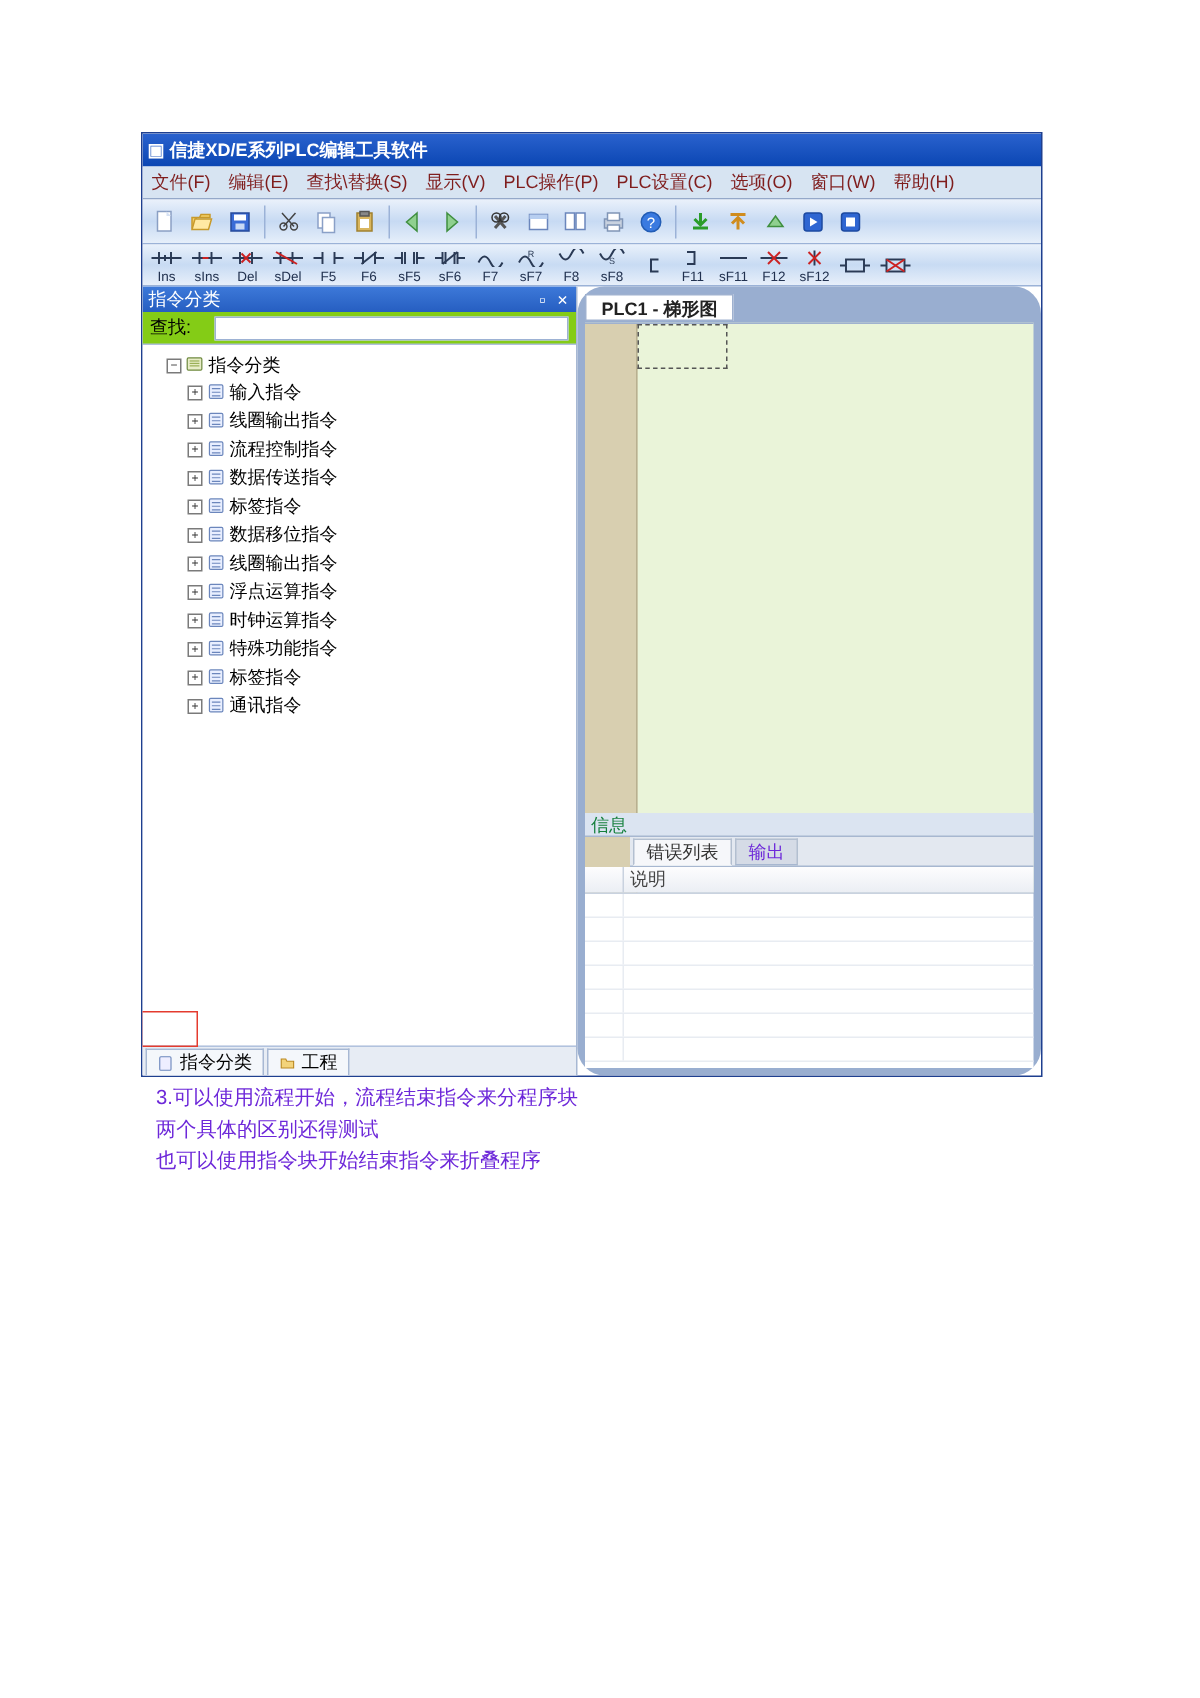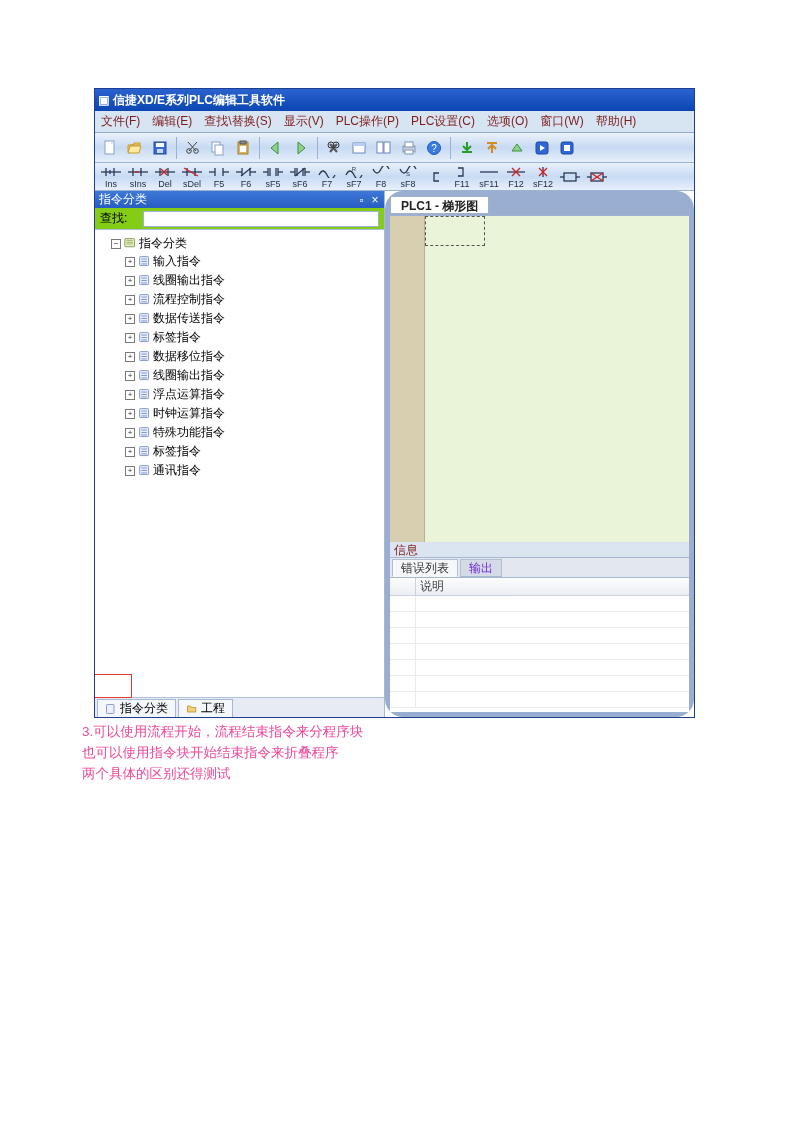--- a/index.html
+++ b/index.html
@@ -52,33 +52,33 @@
 
   
   .rightArea { position:absolute; left:290px; top:102px; right:0; bottom:0; background:#99aed0;border-radius:18px; }
   .docTitle { position:absolute; left:5px; top:5px; height:18px; background:#fff; border:1px solid #9fb1cf; font-size:12px; font-weight:700; padding:1px 10px; color:#222; }
   .canvasWrap { position:absolute; left:5px; top:24px; right:5px; height:380px; background:#eaf4d9; border-top:1px solid #9fb1cf; }
   .gutter { position:absolute; left:0; top:0; width:35px; bottom:0; background:#d8cfb0; border-right:1px solid #b8b090; }
   .selCell { position:absolute; left:35px; top:0; width:60px; height:30px; border:1px dashed #555; }
 
   
   .infoPanel { position:absolute; left:5px; right:5px; bottom:5px; height:170px; }
-  .infoTitle { height:16px; background:#dbe4f1; border-bottom:1px solid #a7b7d0; font-size:12px; padding-left:4px; color:#7f1d1d; }
-  .infoTabs { height:20px; background:#e3e8f0; display:flex; align-items:flex-end; font-size:12px; border-bottom:1px solid #a7b7d0; }
+  .infoTitle { height:16px; background:#dbe4f1; border-bottom:1px solid #a7b7d0; font-size:12px; padding-left:4px; color:#15803d; }
+  .infoTabs { height:20px; background:#e3e8f0; display:flex; align-items:flex-end; font-size:12px; border-bottom:1px solid #a7b7d0;margin-left:30px; }
   .infoTabs .itab { height:18px; border:1px solid #b3bfd0; border-bottom:1px solid #f6f7fa; background:#f6f7fa; padding:0 8px; display:flex; align-items:center; margin-left:2px; color:#333; }
   .infoTabs .itab.inactive { background:#d5dbe6; border-bottom-color:#a7b7d0; color:#6d28d9; }
   .gridHdr { height:18px; background:linear-gradient(#fdfdfe,#ebeef4); border-bottom:1px solid #c9d2df; display:flex; font-size:12px; }
   .gridHdr .col0 { width:26px; border-right:1px solid #c9d2df; }
   .gridHdr .col1 { flex:1; padding-left:4px; color:#444; }
   .gridBody { background:#fff; height:calc(100% - 54px); position:relative; }
   .gridBody .row { height:16px; border-bottom:1px solid #e8ecf2; display:flex; }
   .gridBody .row .c0 { width:26px; border-right:1px solid #e8ecf2; }
 
   
-  .notes { position:absolute; left:82px; top:722px; font-size:13.5px; color:#ec4899; line-height:1.55; }
+  .notes { position:absolute; left:104px; top:722px; font-size:13.5px; color:#6d28d9; line-height:1.55; }
 </style>
 </head>
 <body>
 
 <div class="page">
   <div class="app-window">
 
     <div class="titlebar">
       <span class="appicon">▣</span>
       <span>信捷XD/E系列PLC编辑工具软件</span>
@@ -663,16 +663,16 @@
             <div class="row">
               <div class="c0"></div>
             </div>
           </div>
       </div>
     </div>
   </div>
 
   <div class="notes">
     <div>3.可以使用流程开始，流程结束指令来分程序块</div>
+    <div>两个具体的区别还得测试</div>
     <div>  也可以使用指令块开始结束指令来折叠程序</div>
-    <div>两个具体的区别还得测试</div>
   </div>
 </div>
 
 </body></html>

